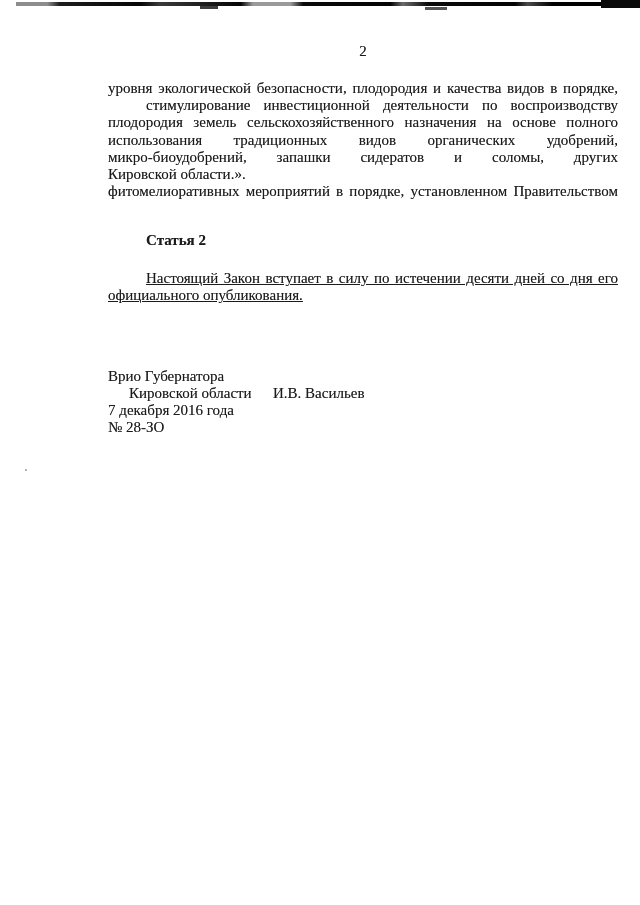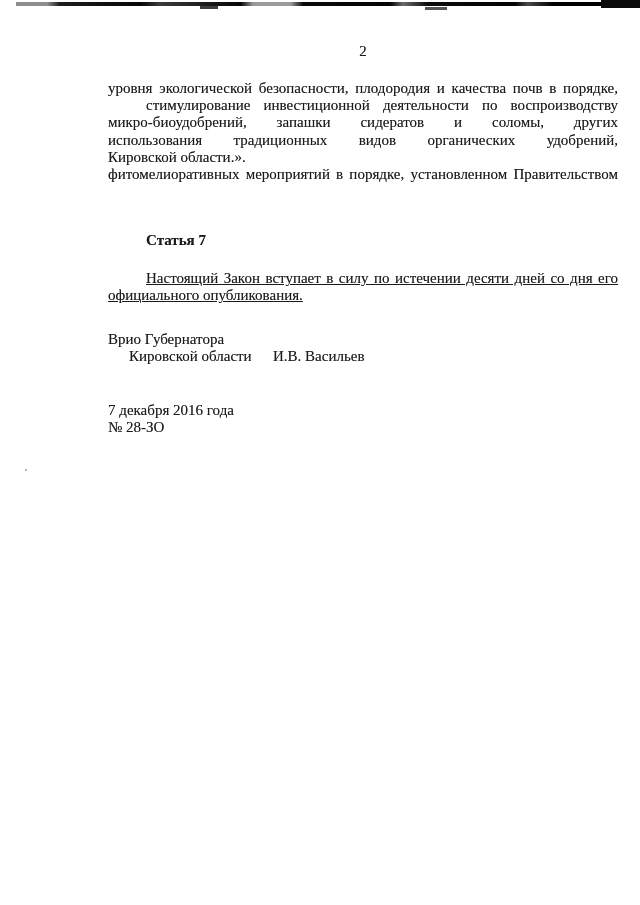--- a/index.html
+++ b/index.html
@@ -64,21 +64,21 @@
   }
 
   .block {
     position: absolute;
     left: 108px;
     width: 510px;
   }
   .b-continuation { top: 80px; }
   .b-heading      { top: 232px; }
   .b-body         { top: 270px; text-decoration: underline; }
-  .b-signature    { top: 331px; }
+  .b-signature    { top: 368px; }
   .b-footer       { top: 402px; }
 
   .ln { min-height: 17.2px; }
   .jl { text-align: justify; text-align-last: justify; text-justify: inter-word; }
   .ll { text-align: left; text-align-last: left; }
   .ind { text-indent: 38px; }
   .heading { font-weight: bold; }
 
   .sigrow { position: relative; margin-left: 21px; }
   .sig-name { position: absolute; left: 144px; top: 0; white-space: nowrap; }
@@ -90,30 +90,31 @@
 
   <div class="artifact-main"></div>
   <div class="artifact-right"></div>
   <div class="artifact-tick1"></div>
   <div class="artifact-tick2"></div>
   <div class="speck"></div>
 
   <div class="page-number">2</div>
 
   <div class="block b-continuation">
-    <div class="ln jl">уровня экологической безопасности, плодородия и качества почв в порядке,</div>
+    <div class="ln jl">уровня экологической безопасности, плодородия и качества видов в порядке,</div>
     <div class="ln jl ind">стимулирование инвестиционной деятельности по воспроизводству</div>
+    <div class="ln jl">плодородия земель сельскохозяйственного назначения на основе полного</div>
+    <div class="ln jl">использования традиционных видов органических удобрений,</div>
     <div class="ln jl">микро-биоудобрений, запашки сидератов и соломы, других</div>
-    <div class="ln jl">использования традиционных видов органических удобрений,</div>
     <div class="ln ll">Кировской области.».</div>
     <div class="ln jl">фитомелиоративных мероприятий в порядке, установленном Правительством</div>
   </div>
 
   <div class="block b-heading">
-    <div class="ln ll ind heading">Статья 7</div>
+    <div class="ln ll ind heading">Статья 2</div>
   </div>
 
   <div class="block b-body">
     <div class="ln jl ind">Настоящий Закон вступает в силу по истечении десяти дней со дня его</div>
     <div class="ln ll">официального опубликования.</div>
   </div>
 
   <div class="block b-signature">
     <div class="ln ll">Врио Губернатора</div>
     <div class="ln ll sigrow">

